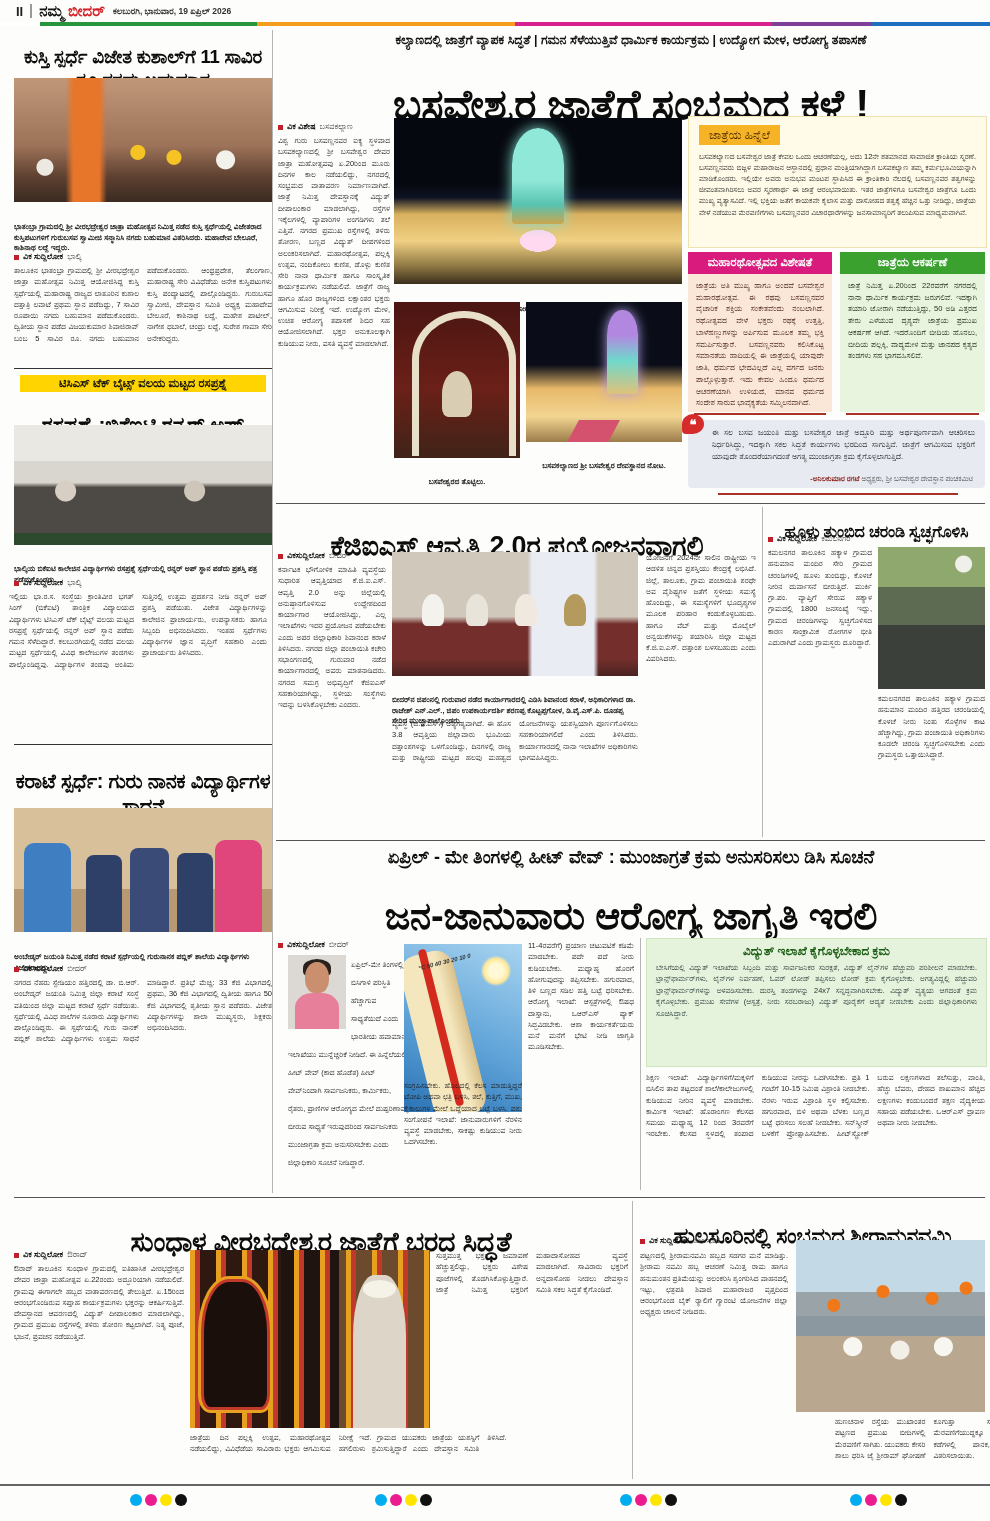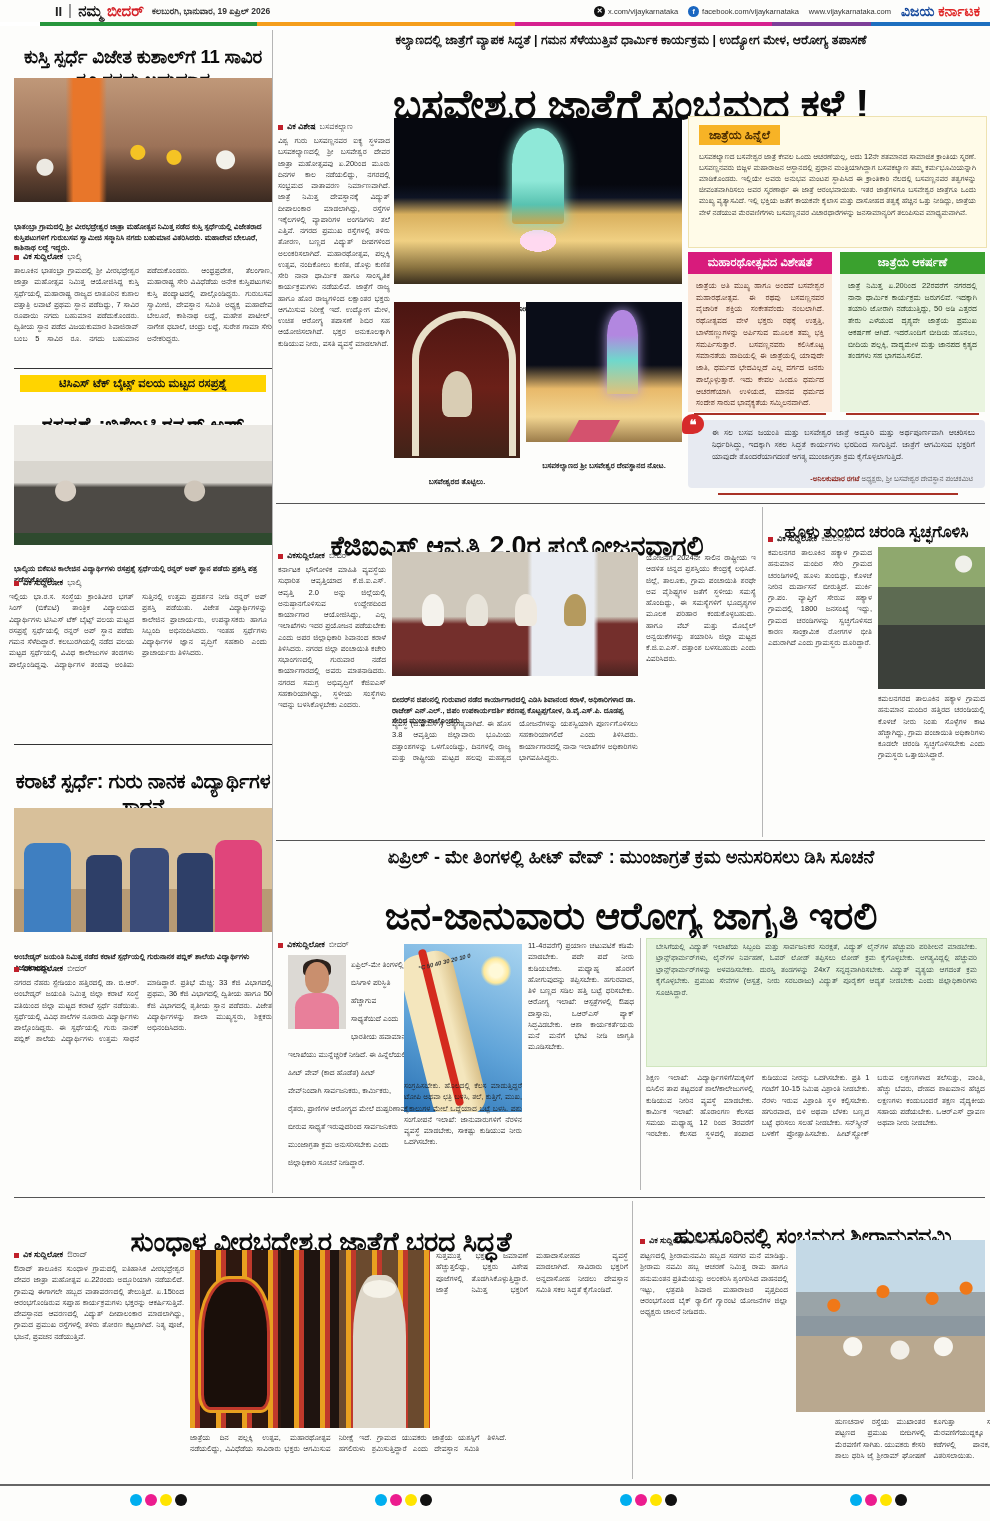--- a/index.html
+++ b/index.html
@@ -1,21 +1,21 @@
 <!DOCTYPE html>
 <html><head>
 <meta charset="utf-8">
 <style>
   html,body{margin:0;padding:0;background:#fff;}
   .page{position:relative;width:990px;height:1521px;background:#fdfdfb;overflow:hidden;
         font-family:"Liberation Sans",sans-serif;color:#111;}
   .abs{position:absolute;}
   
   .hdr{position:absolute;left:0;top:0;width:990px;height:22px;display:flex;align-items:center;}
-  .hdr .edn{font-weight:bold;font-size:13px;margin-left:55px;color:#222;}
+  .hdr .edn{font-weight:bold;font-size:13px;margin-left:16px;color:#222;}
   .hdr .bar{width:2px;height:14px;background:#999;margin:0 7px;}
   .mast{font-size:15px;font-weight:bold;white-space:nowrap;}
   .mast .m1{color:#111;} .mast .m2{color:#d42027;}
   .dateline{font-size:8.5px;font-weight:bold;color:#333;margin-left:8px;}
   .hdr .right{margin-left:auto;display:flex;align-items:center;gap:10px;margin-right:10px;}
   .soc{display:flex;align-items:center;gap:3px;font-size:7.5px;color:#333;}
   .cicon{width:11px;height:11px;border-radius:50%;color:#fff;font-size:7px;font-weight:bold;
          display:flex;align-items:center;justify-content:center;}
   .xic{background:#111;} .fic{background:#1a66c0;}
   .brand{font-size:14px;font-weight:bold;white-space:nowrap;}
@@ -33,21 +33,21 @@
   .by{font-size:8px;display:flex;align-items:center;gap:4px;overflow:hidden;white-space:nowrap;}
   .by .sq{width:5px;height:5px;background:#c0202a;flex:0 0 auto;}
   .by b{color:#111;} .by span{color:#444;}
   .cols2{column-count:2;column-gap:8px;}
   .cols3{column-count:3;column-gap:8px;}
   .ykick{background:#ffd400;color:#111;font-weight:bold;text-align:center;
          font-size:11.5px;line-height:17px;}
   
   .box1{background:#fffbe8;border:1px solid #eee2b0;}
   .box1 .lbl{position:absolute;left:10px;top:8px;background:#f7b326;color:#4a2c00;
-             font-weight:bold;font-size:12px;padding:3px 10px;}
+             font-weight:normal;font-size:12px;padding:3px 10px;}
   .box1 .bt{position:absolute;left:10px;top:34px;right:10px;bottom:6px;}
   .cbox{overflow:hidden;}
   .cbox .chead{color:#fff;font-weight:bold;font-size:11.5px;text-align:center;
                padding:4px 2px;line-height:1.2;}
   .cbox .cbody{padding:6px 8px;font-size:7.6px;line-height:1.55;text-align:justify;}
   .redrule{position:absolute;height:2px;background:#a93226;}
   .quote{background:#e7eaf1;border-radius:4px;}
   .quote .qmark{position:absolute;left:-6px;top:-6px;width:22px;height:20px;background:#d62b2b;
         border-radius:50% 50% 50% 4px;color:#fff;font-size:13px;font-weight:bold;
         display:flex;align-items:center;justify-content:center;}
@@ -142,37 +142,20 @@
 <div class="page">
 
   <div class="hdr">
     <span class="edn">II</span>
     <span class="bar"></span>
     <span class="mast">
       <span class="m1">ನಮ್ಮ</span>
       <span class="m2">ಬೀದರ್</span>
     </span>
     <span class="dateline">ಕಲಬುರಗಿ, ಭಾನುವಾರ, 19 ಏಪ್ರಿಲ್ 2026</span>
-    <div class="right">
-      <span class="soc">
-        <span class="cicon xic">✕</span>
-        <span>x.com/vijaykarnataka</span>
-      </span>
-      <span class="soc">
-        <span class="cicon fic">f</span>
-        <span>facebook.com/vijaykarnataka</span>
-      </span>
-      <span class="soc">
-        <span>www.vijaykarnataka.com</span>
-      </span>
-      <span class="brand">
-        <span class="b1">ವಿಜಯ</span>
-        <span class="b2">ಕರ್ನಾಟಕ</span>
-      </span>
-    </div>
   </div>
   <div class="colorbar">
     <span style="width:4%;background:#fff"></span>
     <span style="width:22%;background:#27963c"></span>
     <span style="width:26%;background:#f59e1b"></span>
     <span style="width:26%;background:#d6218f"></span>
     <span style="width:10%;background:#7d3f98"></span>
     <span style="width:12%;background:#1d6fbf"></span>
   </div>
 
@@ -339,20 +322,21 @@
       <span class="body-t">ಏಪ್ರಿಲ್-ಮೇ ತಿಂಗಳಲ್ಲಿ ಬಿಸಿಗಾಳಿ ಪರಿಸ್ಥಿತಿ ಹೆಚ್ಚಾಗುವ ಸಾಧ್ಯತೆಯಿದೆ ಎಂದು ಭಾರತೀಯ ಹವಾಮಾನ ಇಲಾಖೆಯು ಮುನ್ನೆಚ್ಚರಿಕೆ ನೀಡಿದೆ. ಈ ಹಿನ್ನೆಲೆಯಲ್ಲಿ ಹೀಟ್ ವೇವ್ (ಕಾದ ಹೊಡೆತ) ಹೀಟ್ ವೇವ್‌ನಿಂದಾಗಿ ಸಾರ್ವಜನಿಕರು, ಕಾರ್ಮಿಕರು, ರೈತರು, ಪ್ರಾಣಿಗಳ ಆರೋಗ್ಯದ ಮೇಲೆ ದುಷ್ಪರಿಣಾಮ ಬೀರುವ ಸಾಧ್ಯತೆ ಇರುವುದರಿಂದ ಸಾರ್ವಜನಿಕರು ಮುಂಜಾಗ್ರತಾ ಕ್ರಮ ಅನುಸರಿಸಬೇಕು ಎಂದು ಜಿಲ್ಲಾಧಿಕಾರಿ ಸೂಚನೆ ನೀಡಿದ್ದಾರೆ.</span>
     </div>
     <div class="ph ph-thermo" style="left:404px;top:944px;width:118px;height:168px">
       <i class="tube"></i>
         <i class="merc"></i>
       <i class="scale">°C 50 40 30 20 10 0</i>
     </div>
     <div class="abs body-t" style="left:404px;top:1080px;width:118px;height:74px">ಸಂಗ್ರಹಿಸಬೇಕು. ಹೊಲದಲ್ಲಿ ಕೆಲಸ ಮಾಡುತ್ತಿದ್ದರೆ ಟೋಪಿ ಅಥವಾ ಛತ್ರಿ ಬಳಸಿ, ತಲೆ, ಕುತ್ತಿಗೆ, ಮುಖ, ಕೈಕಾಲುಗಳ ಮೇಲೆ ಒದ್ದೆಯಾದ ಬಟ್ಟೆ ಬಳಸಿ. ಪಶು ಸಂಗೋಪನೆ ಇಲಾಖೆ: ಜಾನುವಾರುಗಳಿಗೆ ನೆರಳಿನ ವ್ಯವಸ್ಥೆ ಮಾಡಬೇಕು, ಸಾಕಷ್ಟು ಕುಡಿಯುವ ನೀರು ಒದಗಿಸಬೇಕು.</div>
     <div class="abs body-t" style="left:528px;top:940px;width:106px;height:250px">11-4ರವರೆಗೆ) ಪ್ರಯಾಣ ಚಟುವಟಿಕೆ ಕಡಿಮೆ ಮಾಡಬೇಕು. ಪದೇ ಪದೆ ನೀರು ಕುಡಿಯಬೇಕು. ಮಧ್ಯಾಹ್ನ ಹೊರಗೆ ಹೋಗುವುದನ್ನು ತಪ್ಪಿಸಬೇಕು. ಹಗುರವಾದ, ತಿಳಿ ಬಣ್ಣದ ಸಡಿಲ ಹತ್ತಿ ಬಟ್ಟೆ ಧರಿಸಬೇಕು. ಆರೋಗ್ಯ ಇಲಾಖೆ: ಆಸ್ಪತ್ರೆಗಳಲ್ಲಿ ಔಷಧ ದಾಸ್ತಾನು, ಒಆರ್‌ಎಸ್ ಪ್ಯಾಕ್ ಸಿದ್ಧವಿಡಬೇಕು. ಆಶಾ ಕಾರ್ಯಕರ್ತೆಯರು ಮನೆ ಮನೆಗೆ ಭೇಟಿ ನೀಡಿ ಜಾಗೃತಿ ಮೂಡಿಸಬೇಕು.</div>
     <div class="abs gbox" style="left:646px;top:938px;width:339px;height:127px">
+      <div class="gt">ವಿದ್ಯುತ್ ಇಲಾಖೆ ಕೈಗೊಳ್ಳಬೇಕಾದ ಕ್ರಮ</div>
       <div class="gb">ಬೇಸಿಗೆಯಲ್ಲಿ ವಿದ್ಯುತ್ ಇಲಾಖೆಯ ಸಿಬ್ಬಂದಿ ಮತ್ತು ಸಾರ್ವಜನಿಕರ ಸುರಕ್ಷತೆ, ವಿದ್ಯುತ್ ಲೈನ್‌ಗಳ ಹೆಚ್ಚುವರಿ ಪರಿಶೀಲನೆ ಮಾಡಬೇಕು. ಟ್ರಾನ್ಸ್‌ಫಾರ್ಮರ್‌ಗಳು, ಲೈನ್‌ಗಳ ನಿರ್ವಹಣೆ, ಓವರ್ ಲೋಡ್ ತಪ್ಪಿಸಲು ಲೋಡ್ ಕ್ರಮ ಕೈಗೊಳ್ಳಬೇಕು. ಅಗತ್ಯವಿದ್ದಲ್ಲಿ ಹೆಚ್ಚುವರಿ ಟ್ರಾನ್ಸ್‌ಫಾರ್ಮರ್‌ಗಳನ್ನು ಅಳವಡಿಸಬೇಕು. ದುರಸ್ತಿ ತಂಡಗಳನ್ನು 24x7 ಸನ್ನದ್ಧವಾಗಿರಿಸಬೇಕು. ವಿದ್ಯುತ್ ವ್ಯತ್ಯಯ ಆಗದಂತೆ ಕ್ರಮ ಕೈಗೊಳ್ಳಬೇಕು. ಪ್ರಮುಖ ಸೇವೆಗಳ (ಆಸ್ಪತ್ರೆ, ನೀರು ಸರಬರಾಜು) ವಿದ್ಯುತ್ ಪೂರೈಕೆಗೆ ಆದ್ಯತೆ ನೀಡಬೇಕು ಎಂದು ಜಿಲ್ಲಾಧಿಕಾರಿಗಳು ಸೂಚಿಸಿದ್ದಾರೆ.</div>
     </div>
     <div class="abs body-t cols3" style="left:646px;top:1072px;width:339px;height:118px">ಶಿಕ್ಷಣ ಇಲಾಖೆ: ವಿದ್ಯಾರ್ಥಿಗಳಿಗೆ/ಮಕ್ಕಳಿಗೆ ಬಿಸಿಲಿನ ತಾಪ ತಟ್ಟದಂತೆ ಶಾಲೆ/ಕಾಲೇಜುಗಳಲ್ಲಿ ಕುಡಿಯುವ ನೀರಿನ ವ್ಯವಸ್ಥೆ ಮಾಡಬೇಕು. ಕಾರ್ಮಿಕ ಇಲಾಖೆ: ಹೊರಾಂಗಣ ಕೆಲಸದ ಸಮಯ ಮಧ್ಯಾಹ್ನ 12 ರಿಂದ 3ರವರೆಗೆ ಇರಬೇಕು. ಕೆಲಸದ ಸ್ಥಳದಲ್ಲಿ ತಂಪಾದ ಕುಡಿಯುವ ನೀರನ್ನು ಒದಗಿಸಬೇಕು. ಪ್ರತಿ 1 ಗಂಟೆಗೆ 10-15 ನಿಮಿಷ ವಿಶ್ರಾಂತಿ ನೀಡಬೇಕು. ನೆರಳು ಇರುವ ವಿಶ್ರಾಂತಿ ಸ್ಥಳ ಕಲ್ಪಿಸಬೇಕು. ಹಗುರವಾದ, ಬಿಳಿ ಅಥವಾ ಬೆಳಕು ಬಣ್ಣದ ಬಟ್ಟೆ ಧರಿಸಲು ಸಲಹೆ ನೀಡಬೇಕು. ಸನ್‌ಸ್ಕ್ರೀನ್ ಬಳಕೆಗೆ ಪ್ರೋತ್ಸಾಹಿಸಬೇಕು. ಹೀಟ್‌ಸ್ಟ್ರೋಕ್ ಬರುವ ಲಕ್ಷಣಗಳಾದ ತಲೆಸುತ್ತು, ವಾಂತಿ, ಹೆಚ್ಚು ಬೆವರು, ದೇಹದ ಶಾಖಮಾನ ಹೆಚ್ಚಿದ ಲಕ್ಷಣಗಳು ಕಂಡುಬಂದರೆ ತಕ್ಷಣ ವೈದ್ಯಕೀಯ ಸಹಾಯ ಪಡೆಯಬೇಕು. ಒಆರ್‌ಎಸ್ ದ್ರಾವಣ ಅಥವಾ ನೀರು ನೀಡಬೇಕು.</div>
   </section>
 
   <section>
     <h2 class="hl abs" style="left:14px;top:1204px;width:614px;font-size:27px">ಸುಂಧಾಳ ವೀರಭದ್ರೇಶ್ವರ ಜಾತ್ರೆಗೆ ಭರದ ಸಿದ್ಧತೆ</h2>
     <div class="by abs" style="left:14px;top:1250px;width:172px">
       <span class="sq"></span>
       <b>ವಿಕ ಸುದ್ದಿಲೋಕ</b>

